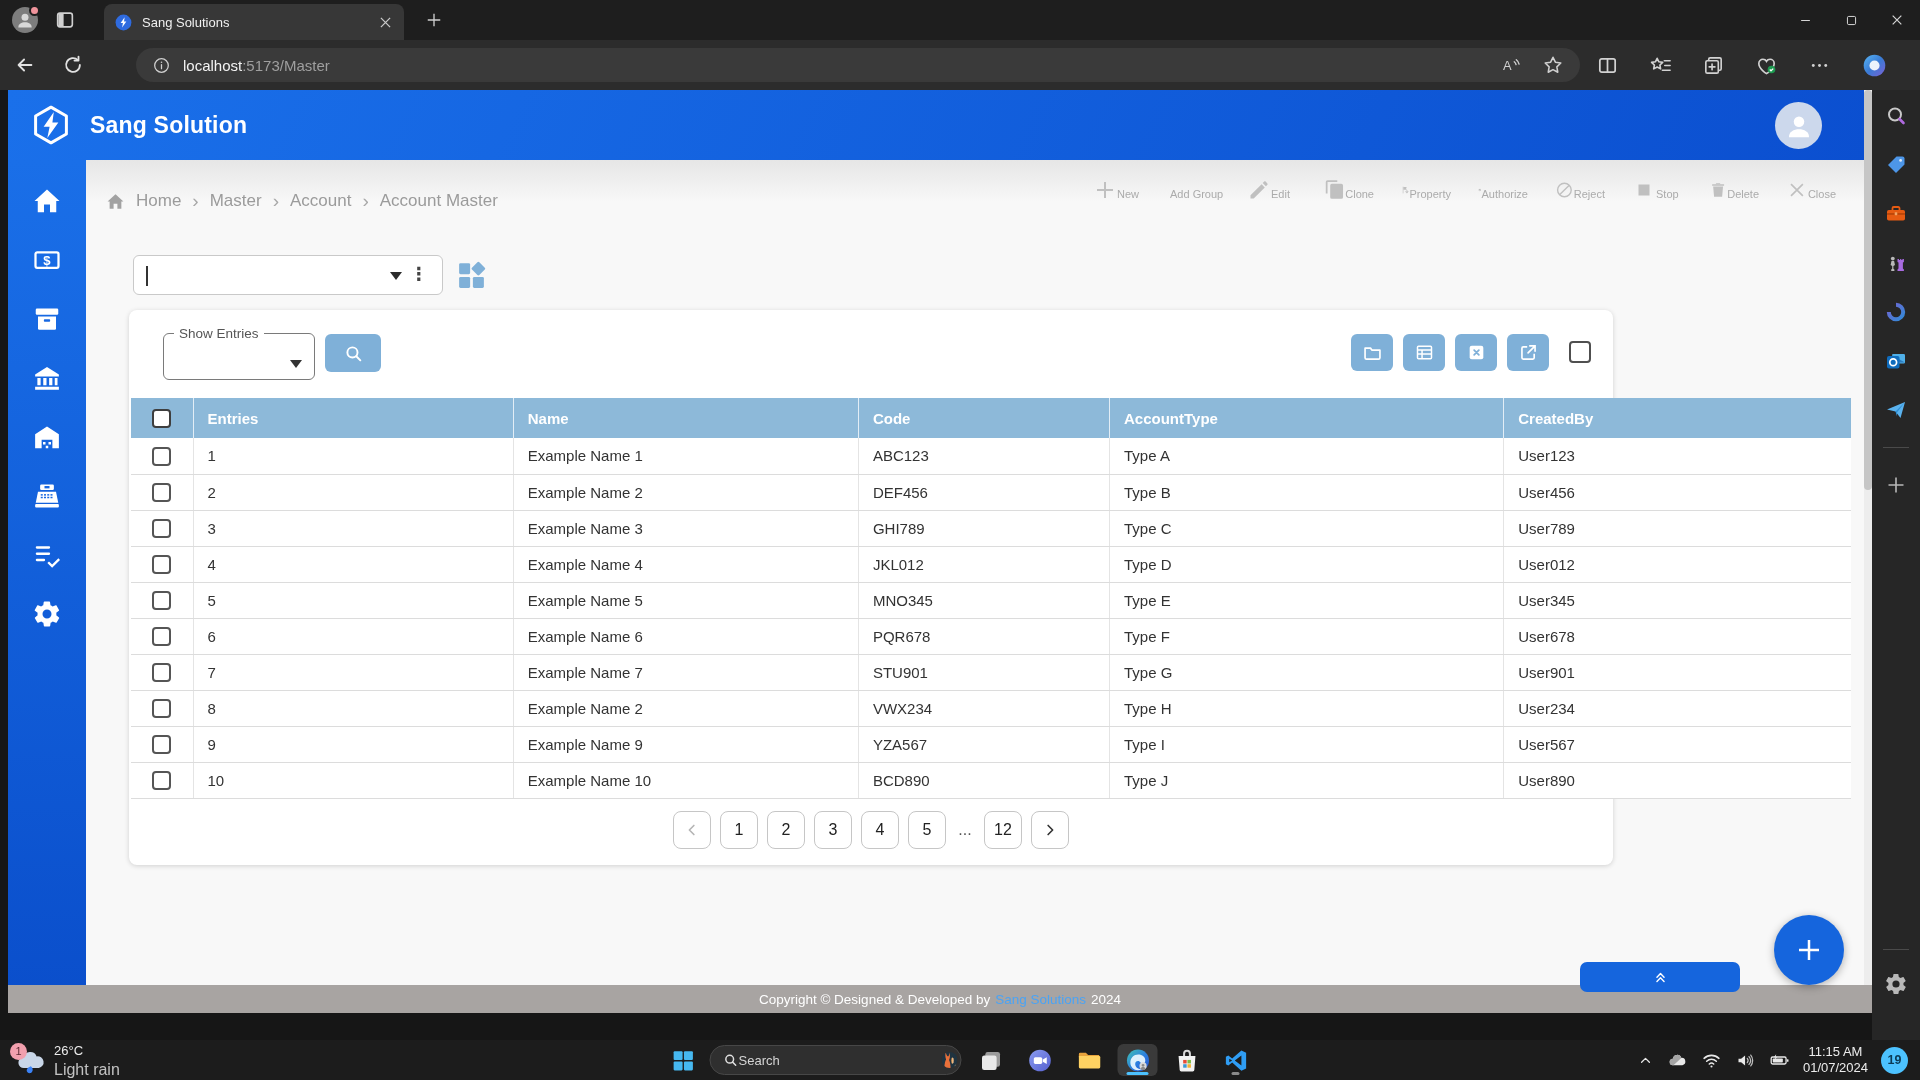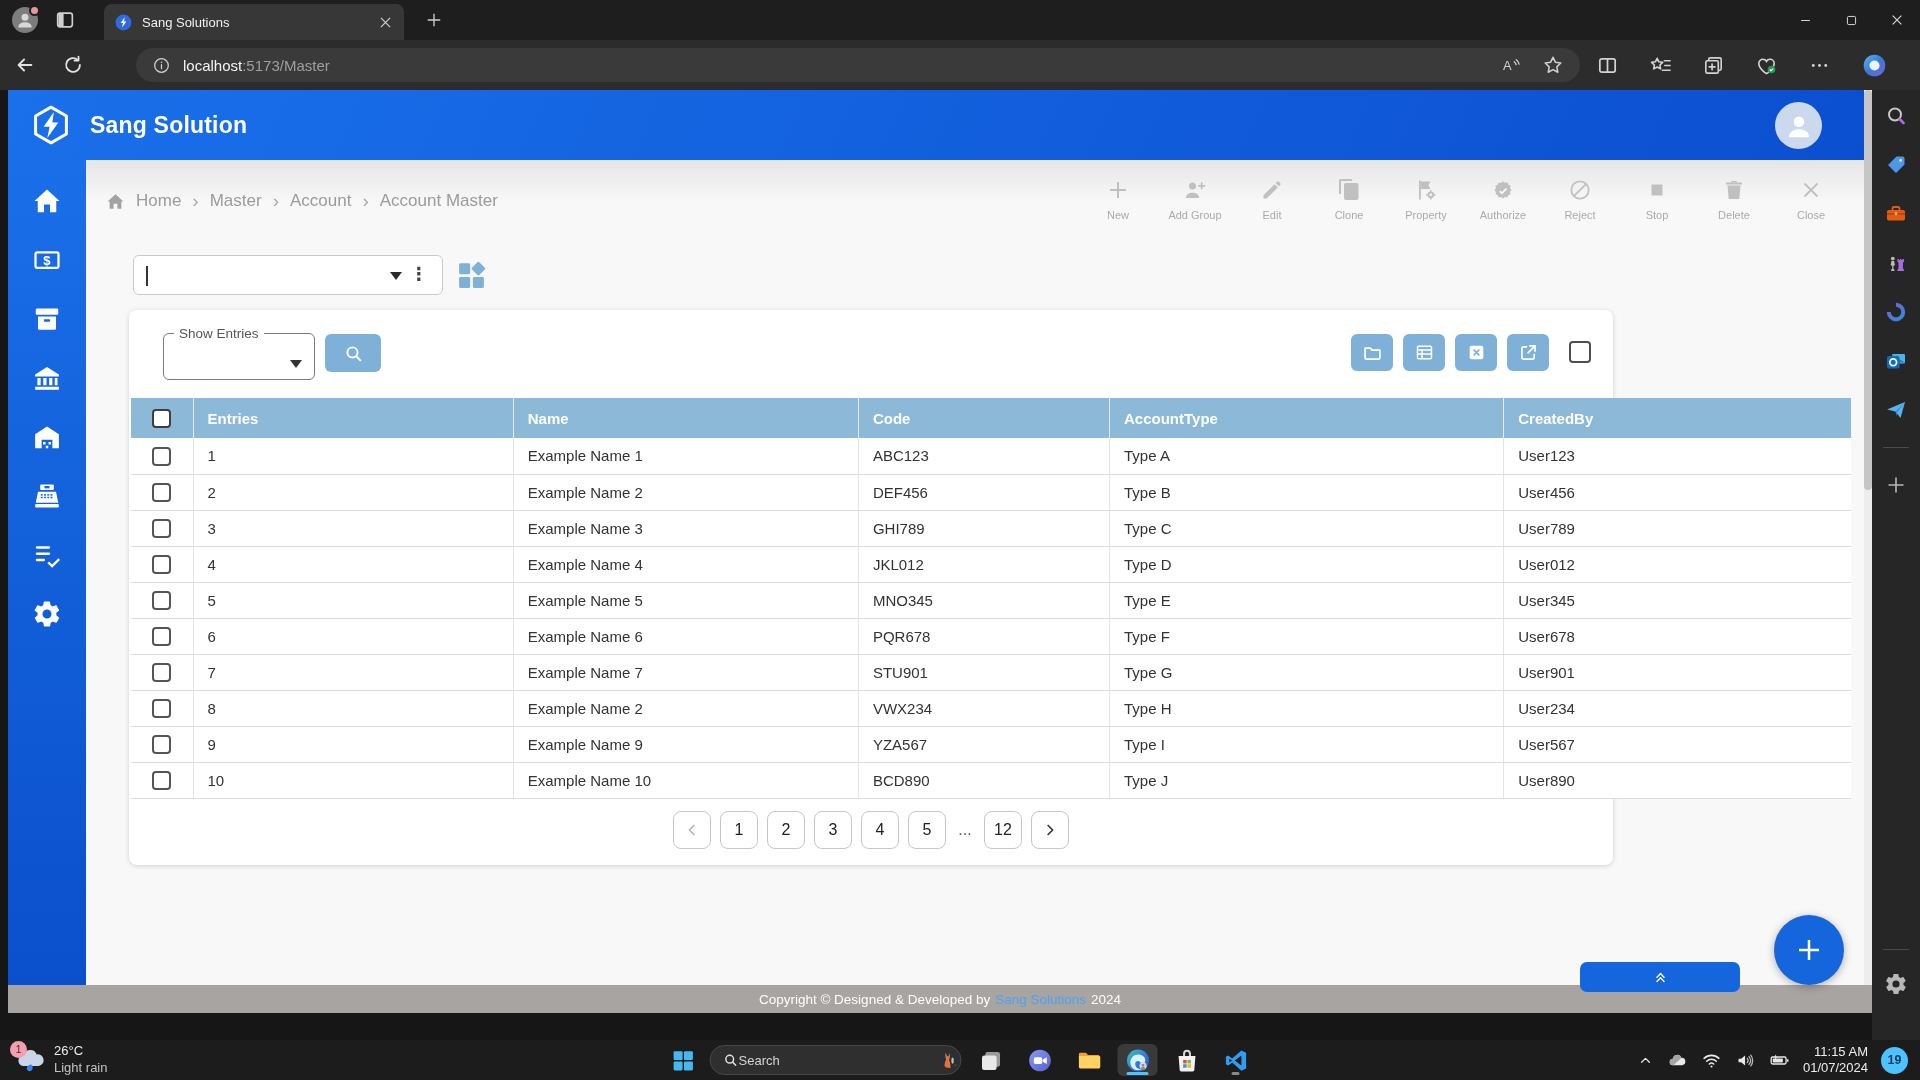--- a/index.html
+++ b/index.html
@@ -59,21 +59,21 @@
 .nav-ic{width:30px;height:30px;color:#fff}
 .main{position:relative;flex:1;background:linear-gradient(#e6e6e6 0px,#f8f8f8 42px,#f8f8f8)}
 
 
 .crumbs{position:absolute;left:20px;top:30px;display:flex;align-items:center;gap:11px;font-size:17px;color:#9b9b9b}
 .crumbs .home-ic{width:19px;height:19px;color:#a2a2a2}
 .crumb{display:flex;align-items:center;gap:11px}
 .crumb .sep{font-size:19px;color:#a8a8a8}
 .crumb:first-of-type .sep{display:none}
 .toolbar{position:absolute;right:36px;top:18px;display:flex;gap:27px}
-.tool{display:flex;flex-direction:column;align-items:center;width:50px;background:none;border:none}
+.tool{display:flex;flex-direction:row;align-items:center;width:50px;background:none;border:none}
 .tool-ic{width:24px;height:24px;color:#c0c0c0}
 .tool-lb{margin-top:7px;font-size:11px;color:#ababab;white-space:nowrap}
 
 
 .combo{position:absolute;left:47px;top:95px;width:310px;height:40px;background:#fff;border:1px solid #c9c9c9;border-radius:6px}
 .combo .cursor{position:absolute;left:12px;top:10px;width:2px;height:20px;background:#333}
 .combo .caret{position:absolute;right:40px;top:16px;width:0;height:0;border-left:6px solid transparent;border-right:6px solid transparent;border-top:8px solid #2b2b2b}
 .combo .dots{position:absolute;right:14px;top:7px;font-size:18px;font-weight:bold;color:#444;letter-spacing:0}
 .grid-btn{position:absolute;left:369px;top:99px;width:33px;height:33px;color:#7fb0d8}
 
@@ -118,37 +118,37 @@
 .pg-scrollbar{position:absolute;right:0;top:0;width:8px;height:100%;background:#ededed}
 .pg-thumb{position:absolute;right:0;top:0;width:8px;height:400px;background:#c6c6c6;border-radius:4px}
 
 
 .taskbar{position:absolute;left:0;bottom:0;width:1920px;height:40px;background:#1c1c1c;z-index:10}
 .weather{position:absolute;left:14px;top:3px;display:flex;align-items:center;gap:8px}
 .weather-ic{position:relative;width:32px;height:32px}
 .weather-badge{position:absolute;left:-4px;top:-3px;width:17px;height:17px;border-radius:50%;background:#f2a0ae;color:#5c2a33;font-size:11px;display:flex;align-items:center;justify-content:center}
 .weather-txt{line-height:1.3}
 .weather-temp{font-size:13px;color:#ececec}
-.weather-cond{font-size:13px;color:#c2c2c2}
+.weather-cond{font-size:16px;color:#c2c2c2}
 .tb-center{position:absolute;left:50%;top:0;height:40px;transform:translateX(-50%);display:flex;align-items:center;gap:9px}
 .start-btn{width:36px;height:32px;display:flex;align-items:center;justify-content:center}
 .start-btn .ic{width:25px;height:25px}
 .tb-search{width:252px;height:30px;border-radius:15px;background:#2f2f2f;border:1px solid #474747;display:flex;align-items:center;padding:0 3px 0 12px;}
 .tb-search .ic{width:16px;height:16px;color:#e0e0e0}
 .tb-search-lb{flex:1;font-size:13px;color:#d5d5d5}
 .tb-search-img{width:70px;height:26px;border-radius:13px;overflow:hidden}
 .tb-app{position:relative;width:40px;height:32px;border-radius:6px;display:flex;align-items:center;justify-content:center}
 .tb-app .appic{width:27px;height:27px}
 .tb-app[data-state="active"]{background:#3a3a3a}
 .tb-app[data-state="active"]::after{content:"";position:absolute;bottom:1px;left:9px;width:22px;height:3px;border-radius:2px;background:#4cc2ff}
 .tb-app[data-state="running"]::after{content:"";position:absolute;bottom:1px;left:16px;width:8px;height:3px;border-radius:2px;background:#8a8a8a}
 .tray{position:absolute;right:12px;top:0;height:40px;display:flex;align-items:center;gap:13px}
 .tray .tric{width:21px;height:21px;color:#e8e8e8}
 .tray .tric[data-icon="chev-up"]{width:17px;height:17px}
-.clock{text-align:right;line-height:1.25;color:#ececec;font-size:13px}
+.clock{text-align:center;line-height:1.25;color:#ececec;font-size:13px}
 .tray-badge{width:27px;height:27px;border-radius:50%;background:#4cc2ff;color:#0b3a55;font-size:12.5px;font-weight:bold;display:flex;align-items:center;justify-content:center}
 </style>
 </head>
 <body>
 
 <div class="screen" data-name="desktop-screen">
 
   <div class="titlebar" data-name="browser-titlebar">
     <span class="tb-avatar" data-name="browser-profile-avatar">
       <span class="ic" data-name="user-icon" data-icon="person">

